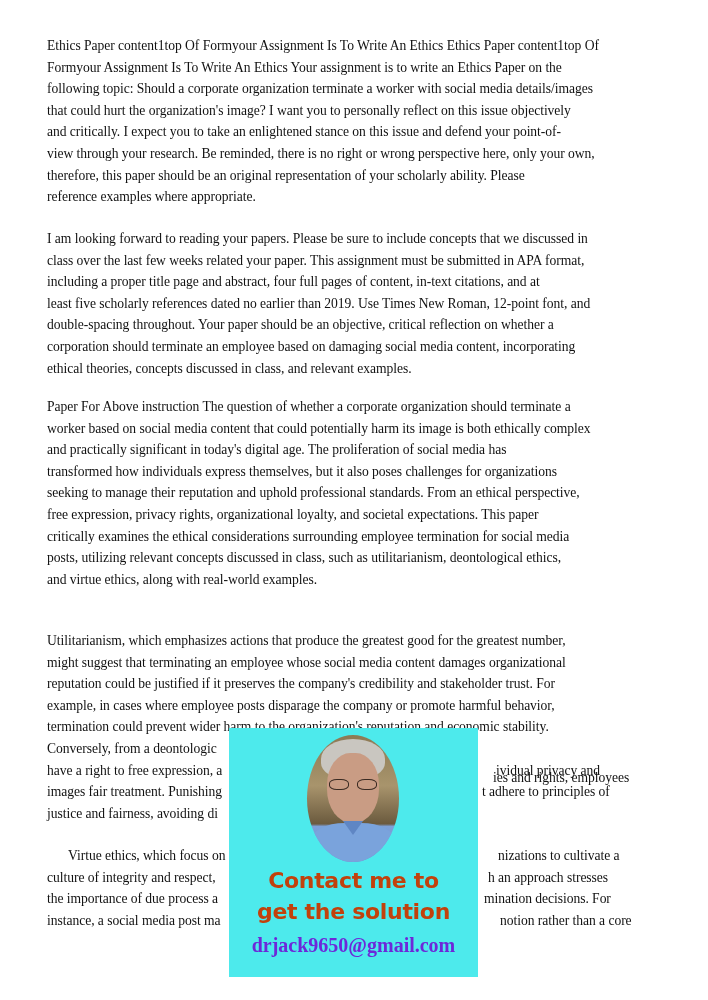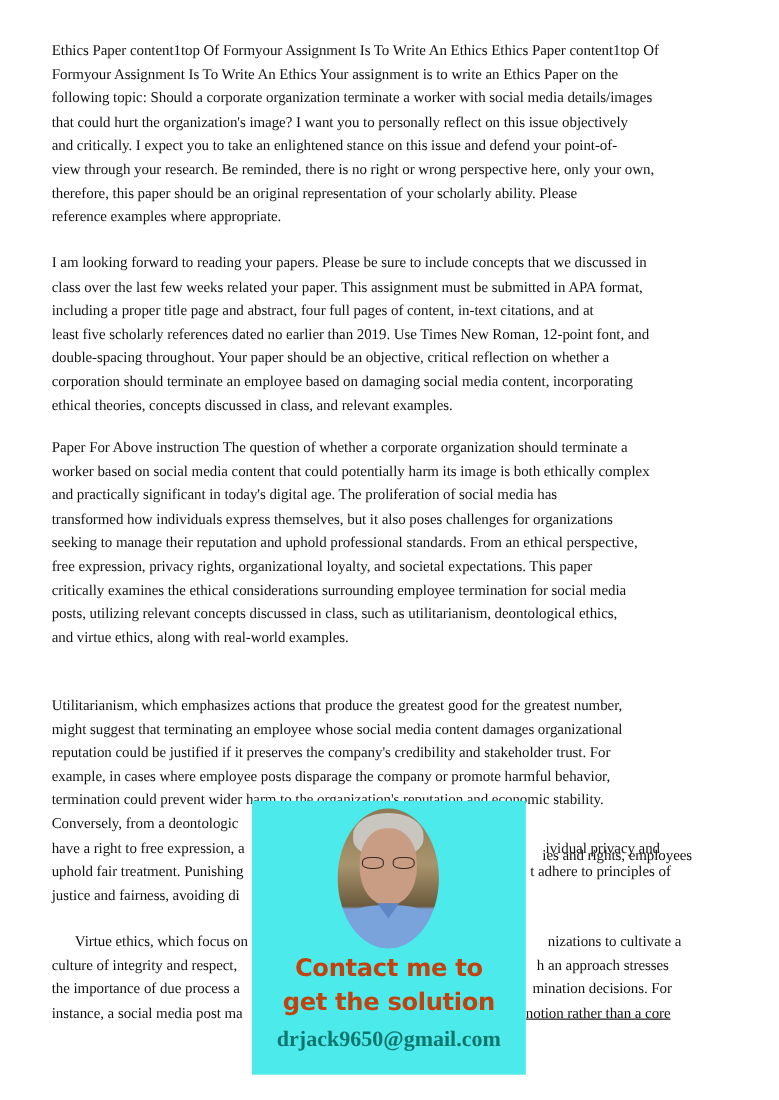--- a/index.html
+++ b/index.html
@@ -115,21 +115,21 @@
     .email {
       position: absolute;
       left: 0;
       top: 204px;
       width: 249px;
       text-align: center;
       font-family: "Liberation Serif", "DejaVu Serif", serif;
       font-weight: bold;
       font-size: 20px;
       line-height: 26px;
-      color: #0f766e;
+      color: #6d28d9;
     }
   </style>
 </head>
 <body>
 
 <div class="page">
 
   <div class="para" style="top:35px;">
     <span class="line">Ethics Paper content1top Of Formyour Assignment Is To Write An Ethics Ethics Paper content1top Of</span>
     <span class="line">Formyour Assignment Is To Write An Ethics Your assignment is to write an Ethics Paper on the</span>
@@ -171,21 +171,21 @@
     <span class="line">termination could prevent wider harm to the organization's reputation and economic stability.</span>
     <span class="line" style="position:relative;">
       <span>Conversely, from a deontologic</span>
       <span class="frag-right" style="left:446px;margin-top:29px;">ies and rights, employees</span>
     </span>
     <span class="line" style="position:relative;">
       <span>have a right to free expression, a</span>
       <span class="frag-right" style="left:449px;">ividual privacy and</span>
     </span>
     <span class="line" style="position:relative;">
-      <span>uphold fair treatment. Punishing</span>
+      <span>images fair treatment. Punishing</span>
       <span class="frag-right" style="left:435px;">t adhere to principles of</span>
     </span>
     <span class="line" style="position:relative;">
       <span>justice and fairness, avoiding di</span>
       <span class="frag-right" style="left:435px;"></span>
     </span>
   </div>
 
   <div class="para" style="top:845px;">
     <span class="line" style="position:relative;margin-left:21px;">
@@ -195,21 +195,21 @@
     <span class="line" style="position:relative;">
       <span>culture of integrity and respect,</span>
       <span class="frag-right" style="left:441px;">h an approach stresses</span>
     </span>
     <span class="line" style="position:relative;">
       <span>the importance of due process a</span>
       <span class="frag-right" style="left:437px;">mination decisions. For</span>
     </span>
     <span class="line" style="position:relative;">
       <span>instance, a social media post ma</span>
-      <span class="frag-right" style="left:431px;text-decoration:underline;">notion rather than a core</span>
+      <span class="frag-right" style="left:453px;">notion rather than a core</span>
     </span>
   </div>
 
   <div class="overlay">
     <div class="photo">
       <div class="hair"></div>
       <div class="face"></div>
       <div class="glasses">
           <span class="l"></span>
           <span class="r"></span>

